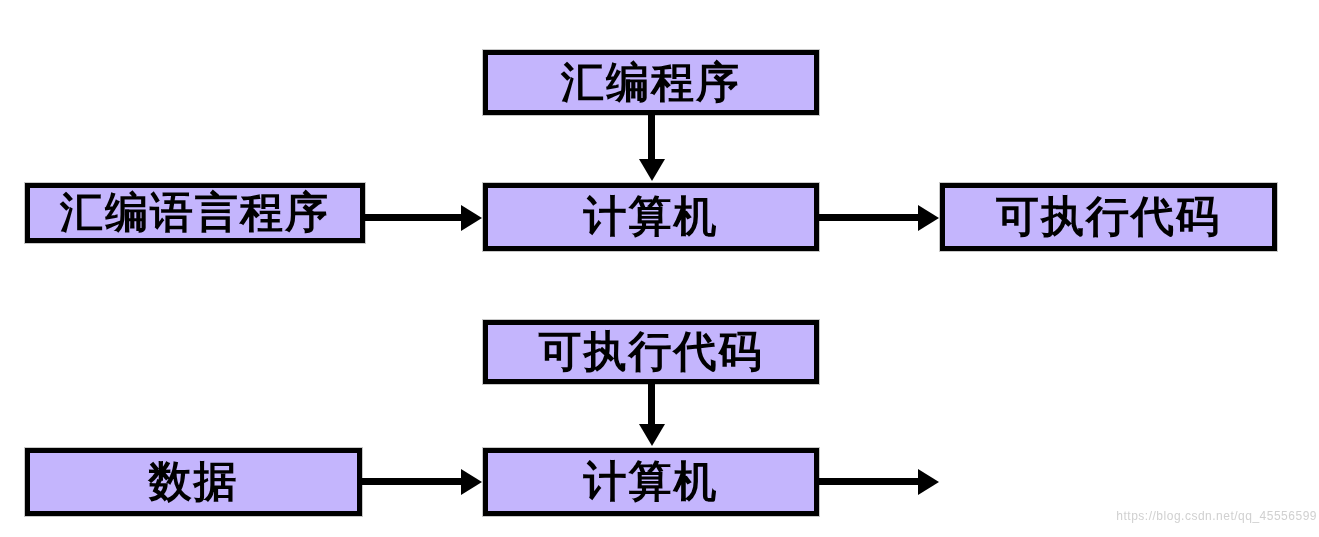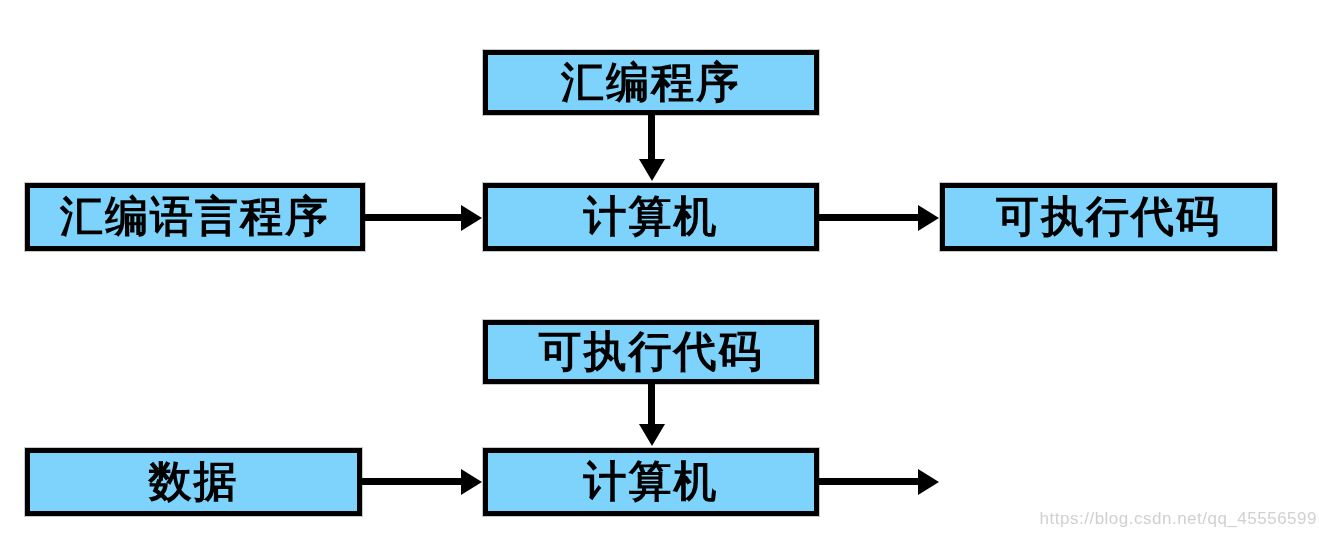--- a/index.html
+++ b/index.html
@@ -11,35 +11,35 @@
   .canvas {
     position: relative;
     width: 1319px;
     height: 537px;
     background: #ffffff;
     overflow: hidden;
   }
   .node {
     position: absolute;
     box-sizing: border-box;
-    background: #7dd3fc;
+    background: #c4b5fd;
     border: 5px solid #000000;
     outline: 1px solid #c8c8c8;
     display: flex;
     align-items: center;
     justify-content: center;
     font-weight: bold;
     font-size: 43px;
     color: #000000;
     letter-spacing: 2px;
     white-space: nowrap;
   }
   
   .f1-top    { left: 483px; top: 50px;  width: 336px; height: 65px; }
-  .f1-left   { left: 25px;  top: 183px; width: 340px; height: 68px; }
+  .f1-left   { left: 25px;  top: 183px; width: 340px; height: 60px; }
   .f1-center { left: 483px; top: 183px; width: 336px; height: 68px; }
   .f1-right  { left: 940px; top: 183px; width: 337px; height: 68px; }
   
   .f2-top    { left: 483px; top: 320px; width: 336px; height: 64px; }
   .f2-left   { left: 25px;  top: 448px; width: 337px; height: 68px; }
   .f2-center { left: 483px; top: 448px; width: 336px; height: 68px; }
   .f2-right  { left: 940px; top: 448px; width: 337px; height: 68px; }
 
   
   .arrow-h {
@@ -76,21 +76,21 @@
   .f1-harrow1 { left: 365px; top: 214px; width: 97px; }
   .f1-harrow2 { left: 819px; top: 214px; width: 100px; }
   .f2-varrow  { left: 648px; top: 384px; height: 41px; }
   .f2-harrow1 { left: 362px; top: 478px; width: 100px; }
   .f2-harrow2 { left: 819px; top: 478px; width: 100px; }
 
   .watermark {
     position: absolute;
     right: 2px;
     top: 509px;
-    font-size: 17px;
+    font-size: 12px;
     color: rgba(205, 205, 205, 0.95);
     letter-spacing: 0.5px;
     z-index: 5;
   }
 </style>
 </head>
 <body>
 
 <div class="canvas">
 

